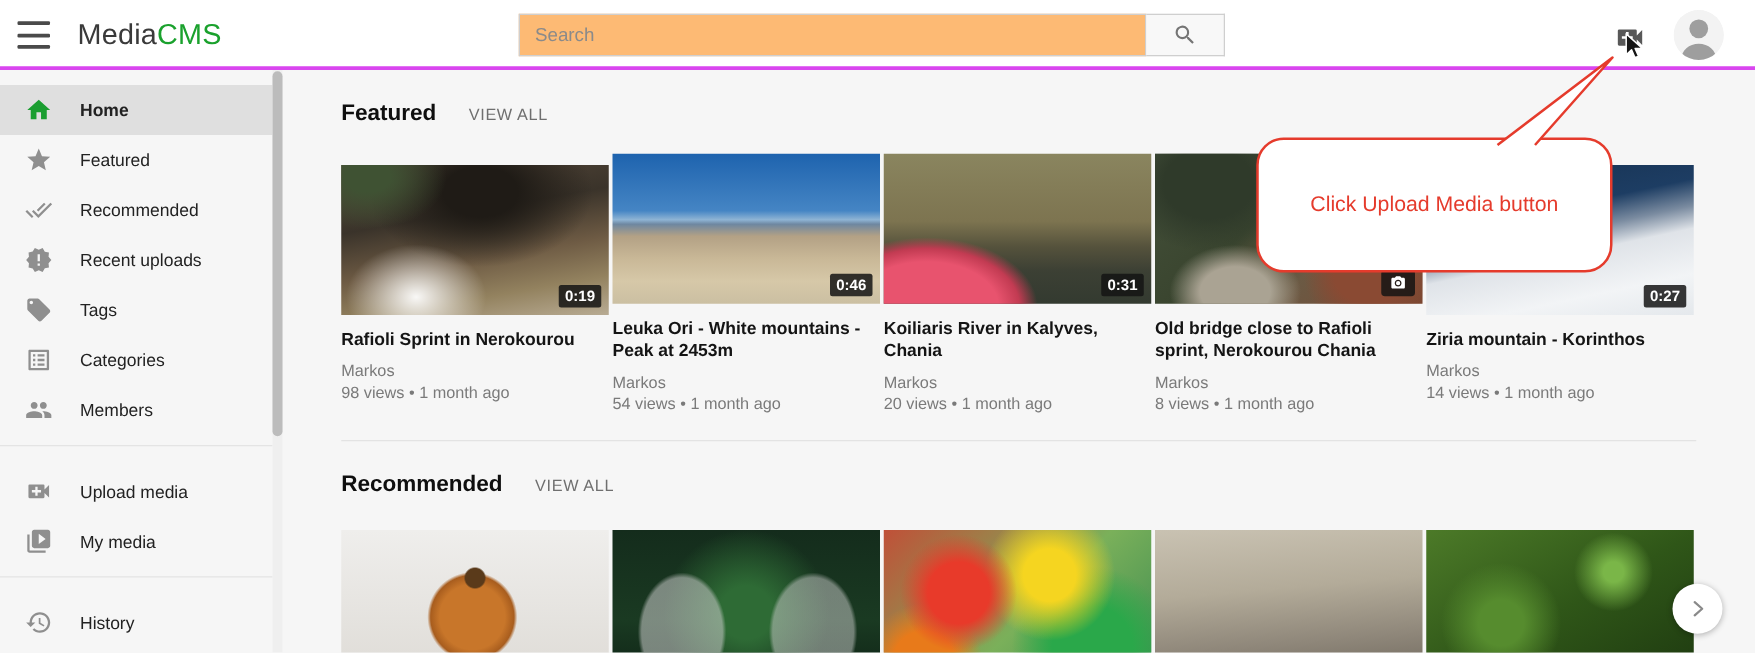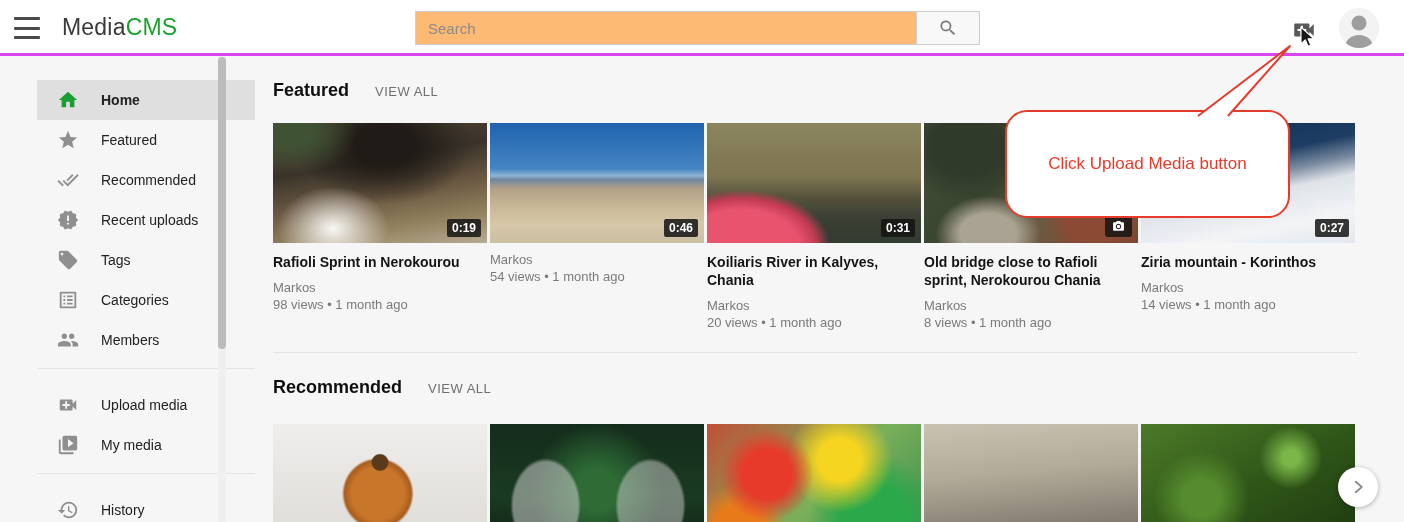--- a/index.html
+++ b/index.html
@@ -25,21 +25,21 @@
     font-family:"Liberation Sans",sans-serif; }
   .search-input::placeholder { color:#8a8a8a; }
   .search-btn { width:63px; height:34px; border:1px solid #cfcfcf; border-left:none;
     background:#f8f8f8; display:flex; align-items:center; justify-content:center; cursor:pointer; }
 
   .topicon-upload { position:absolute; left:1291px; top:17px; width:26px; height:26px; cursor:pointer; }
   .avatar { position:absolute; left:1339px; top:8px; width:40px; height:40px; border-radius:50%;
     background:#f1f1f1; overflow:hidden; cursor:pointer; }
 
   
-  .sidebar { position:absolute; left:0; top:68px; width:218px; bottom:0; background:#f6f6f6; z-index:5;margin-left:37px; }
+  .sidebar { position:absolute; left:0; top:56px; width:218px; bottom:0; background:#f6f6f6; z-index:5; }
   .side-group { padding-top:12px; }
   .side-divider { border-top:1px solid #e4e4e4; margin-top:8px; }
   .side-item { height:40px; display:flex; align-items:center; padding-left:20px; cursor:pointer; }
   .side-item.active { background:#dfdfdf; }
   .side-item .s-icon { width:22px; height:22px; margin-right:22px; flex:0 0 auto; }
   .side-item .s-label { font-size:14px; color:#222; }
   .side-item.active .s-label { font-weight:bold; }
   .sg2 { padding-top:16px; }
 
   .side-scroll { position:absolute; left:218px; top:56px; width:8px; bottom:0; background:#efefef; z-index:6; }
@@ -47,21 +47,21 @@
     background:#bcbcbc; border-radius:4px; cursor:pointer; }
 
   
   .main { position:absolute; left:226px; top:56px; right:0; bottom:0; padding-left:47px; }
   .sec-head { display:flex; align-items:baseline; }
   .sec-head.first { margin-top:24px; }
   .sec-title { font-size:18px; font-weight:bold; color:#0f0f0f; line-height:20px; }
   .view-all { margin-left:26px; font-size:13px; font-weight:normal; color:#6f6f6f;
     letter-spacing:.5px; cursor:pointer; }
   .cards-row { display:flex; margin-top:23px; }
-  .cards-row.r1 { height:207px; }
+  .cards-row.r1 { height:207px;align-items:center; }
   .card { width:214px; margin-right:3px; cursor:pointer; }
   .thumb { position:relative; width:214px; height:120px; background:#888; }
   .dur { position:absolute; right:6px; bottom:6px; background:rgba(20,20,20,.85); color:#fff;
     font-size:12px; font-weight:bold; padding:2px 5px; border-radius:2px; line-height:14px; }
   .cam-badge { position:absolute; right:6px; bottom:6px; background:rgba(20,20,20,.85);
     border-radius:3px; width:27px; height:21px; display:flex; align-items:center; justify-content:center; }
   .c-title { margin-top:10px; font-size:14px; font-weight:bold; color:#141414; line-height:18px; }
   .c-author { margin-top:8px; font-size:13px; color:#7a7a7a; line-height:17px; }
   .c-meta { font-size:13px; color:#7a7a7a; line-height:17px; }
   .divider { border:none; border-top:1px solid #e3e3e3; width:1084px; margin-top:22px; }
@@ -246,20 +246,21 @@
         <span class="dur">0:19</span>
       </div>
       <div class="c-title">Rafioli Sprint in Nerokourou</div>
       <div class="c-author">Markos</div>
       <div class="c-meta">98 views • 1 month ago</div>
     </div>
     <div class="card">
       <div class="thumb th-f2">
         <span class="dur">0:46</span>
       </div>
+      <div class="c-title">Leuka Ori - White mountains - Peak at 2453m</div>
       <div class="c-author">Markos</div>
       <div class="c-meta">54 views • 1 month ago</div>
     </div>
     <div class="card">
       <div class="thumb th-f3">
         <span class="dur">0:31</span>
       </div>
       <div class="c-title">Koiliaris River in Kalyves, Chania</div>
       <div class="c-author">Markos</div>
       <div class="c-meta">20 views • 1 month ago</div>

